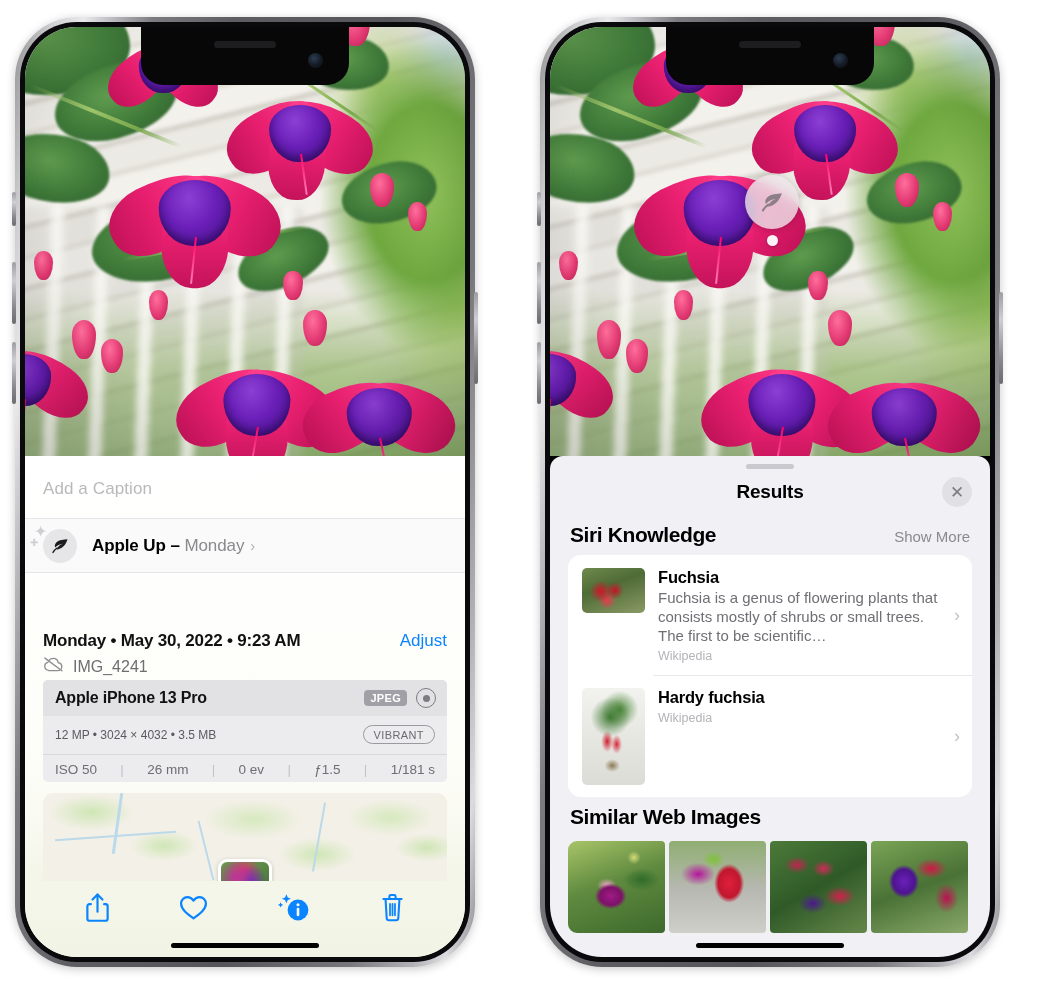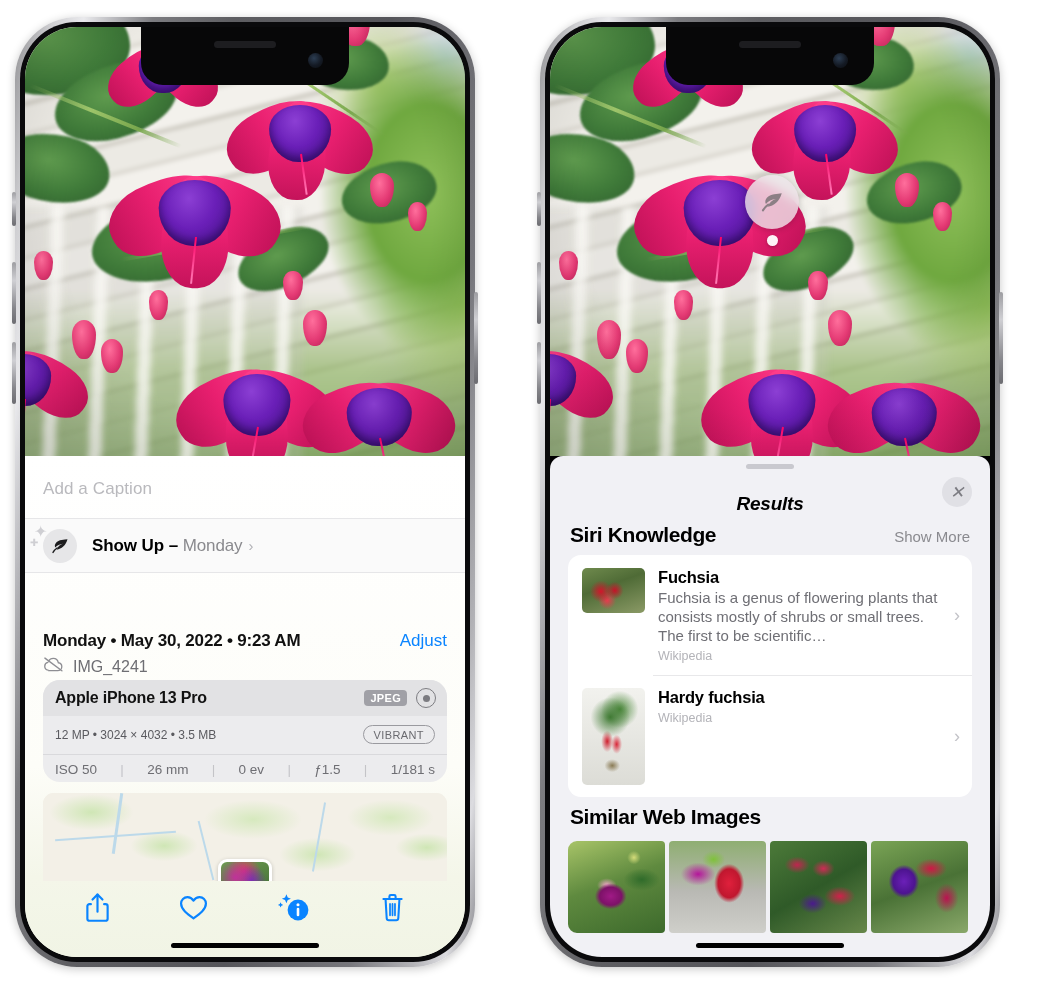--- a/index.html
+++ b/index.html
@@ -194,21 +194,21 @@
   .chev-sm { color:#b0b0b5; font-size:15px; margin-left:6px; }
 
   .meta-block { padding: 14px 18px 4px 18px; border-top:.8px solid #e6e6e8; }
   .meta-top { display:flex; align-items:baseline; justify-content:space-between;margin-top:44px; }
   .meta-date { font-size:17px; font-weight:700; color:#111; letter-spacing:-.2px; }
   .meta-adjust { font-size:17px; color:#0a84ff; }
   .meta-file { display:flex; align-items:center; gap:9px; margin-top:6px; font-size:16px; color:#6e6e73; }
 
   .exif-card {
     margin: 0 18px 0 18px;
-    border-radius: 17px; overflow:hidden;
+    border-radius: 5px; overflow:hidden;
     background:#ececee;
     font-size:15px; color:#5a5a5f;
   }
   .exif-head {
     display:flex; align-items:center; justify-content:space-between;
     padding: 8px 11px 8px 12px;
     background:#e2e2e4;
   }
   .exif-head .dev { font-size:16px; font-weight:700; color:#111; letter-spacing:-.2px; }
   .exif-head .right { display:flex; align-items:center; gap:9px; }
@@ -304,23 +304,22 @@
     background: #f1f1f5;
     border-radius: 13px 13px 0 0;
     display:flex; flex-direction:column;
     overflow:hidden;
   }
   .grabber {
     width:48px; height:5px; border-radius:3px; background:#c9c9cf;
     margin: 8px auto 0 auto;
   }
   .sheet-head {
-    position:relative; display:flex; align-items:flex-end; justify-content:center;
+    position:relative; display:flex; align-items:center; justify-content:center;
     height: 46px;
-    font-style: italic;
   }
   .sheet-title { font-size:19px; font-weight:700; color:#000; letter-spacing:-.2px; }
   .sheet-close {
     position:absolute; right:18px; top:50%; transform:translateY(-50%);
     width:30px; height:30px; border-radius:50%;
     background:#e0e0e5; display:flex; align-items:center; justify-content:center;
     color:#7c7c82; font-size:17px; cursor:pointer;
   }
   .sect-head {
     display:flex; align-items:baseline; justify-content:space-between;
@@ -483,21 +482,21 @@
               <span class="sparkle sp1">✦</span>
               <span class="sparkle sp2">✚</span>
               <span class="lookup-circle">
                 <svg width="20" height="20" viewBox="0 0 24 24" aria-hidden="true">
                   <path d="M21 4c-2.2 7.6-7.1 11.6-13 12.4 1.3-4 4.3-6.2 7.6-7.2-3.9.4-7.1 1.7-9.2 4.6C4.3 10 8.4 5.5 14 4.8c2.6-.3 5-.5 7-.8z" fill="#1c1c1e"></path>
                   <path d="M3.6 19.7c1.4-2.3 3-4 4.9-5.3" stroke="#1c1c1e" stroke-width="1.7" fill="none" stroke-linecap="round"></path>
                 </svg>
               </span>
             </div>
             <div class="lookup-text">
-              <span>Show Up</span><span> – </span><span class="sub">Monday</span>
+              <span>Apple Up</span><span> – </span><span class="sub">Monday</span>
             </div>
             <span class="chev-sm">›</span>
           </div>
 
           <div class="meta-block">
             <div class="meta-top">
               <div class="meta-date">Monday • May 30, 2022 • 9:23 AM</div>
               <div class="meta-adjust">Adjust</div>
             </div>
             <div class="meta-file">

